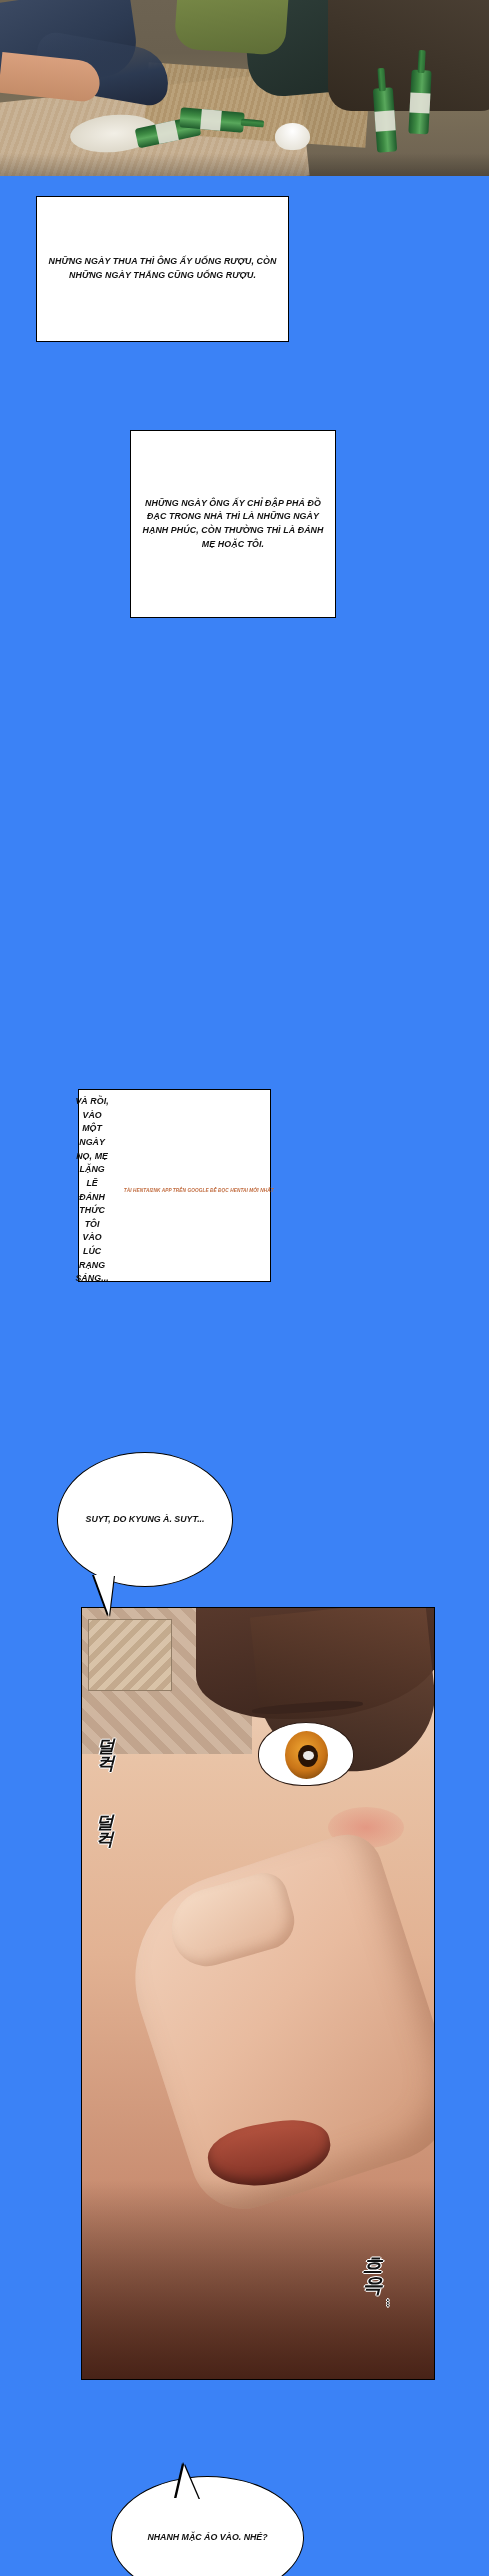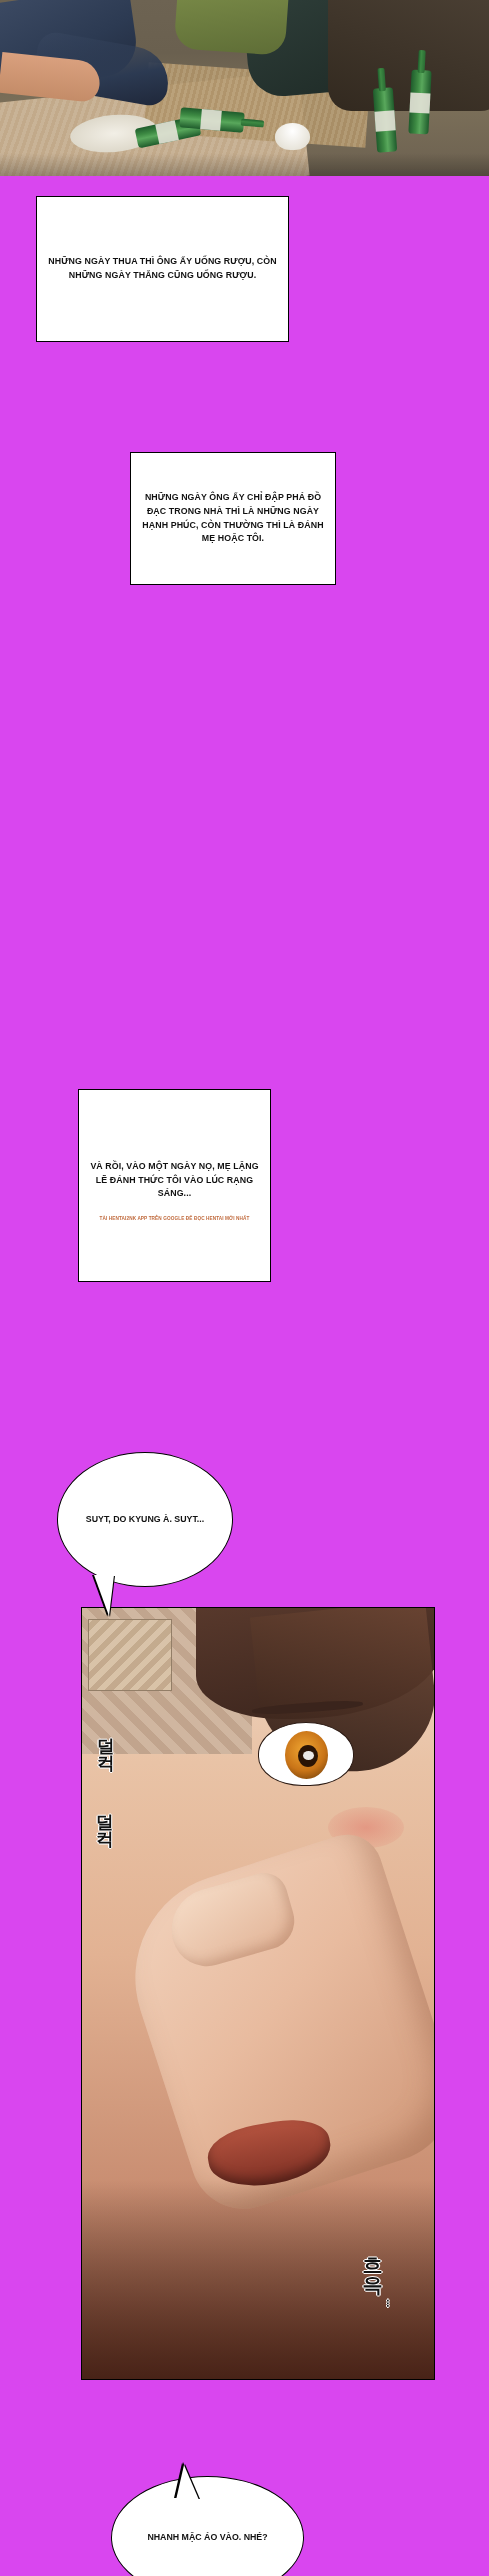--- a/index.html
+++ b/index.html
@@ -11,22 +11,23 @@
     width: 489px;
     min-height: 2576px;
     font-family: "Liberation Sans", sans-serif;
     position: relative;
     overflow-x: hidden;
   }
   .page {
     position: relative;
     width: 489px;
     height: 2576px;
-    background: #d946ef;
+    background: #3b82f6;
     overflow: hidden;
+    font-style: italic;
   }
 
   
   .panel-top {
     position: absolute;
     left: 0;
     top: 0;
     width: 489px;
     height: 176px;
     background: #5e6a4a;
@@ -164,24 +165,24 @@
   .textbox p {
     margin: 0;
     font-weight: bold;
     font-size: 8.8px;
     line-height: 1.55;
     letter-spacing: 0.1px;
     color: #111;
     font-family: "Liberation Sans", sans-serif;
   }
   .tb1 { left: 36px;  top: 196px; width: 253px; height: 146px; }
-  .tb2 { left: 130px; top: 452px; width: 206px; height: 133px; }
+  .tb2 { left: 130px; top: 430px; width: 206px; height: 188px; }
   .tb3 { left: 78px; top: 1089px; width: 193px; height: 193px; }
 
-  .tb3-inner { display: flex; flex-direction: column; align-items: center; gap: 15px; margin-top: 10px; }
+  .tb3-inner { display: flex; flex-direction: row; align-items: center; gap: 15px; margin-top: 10px; }
   .watermark {
     font-size: 4.7px;
     color: #c06a3d;
     font-weight: bold;
     letter-spacing: 0.1px;
     white-space: nowrap;
   }
 
   
   .bubble {

